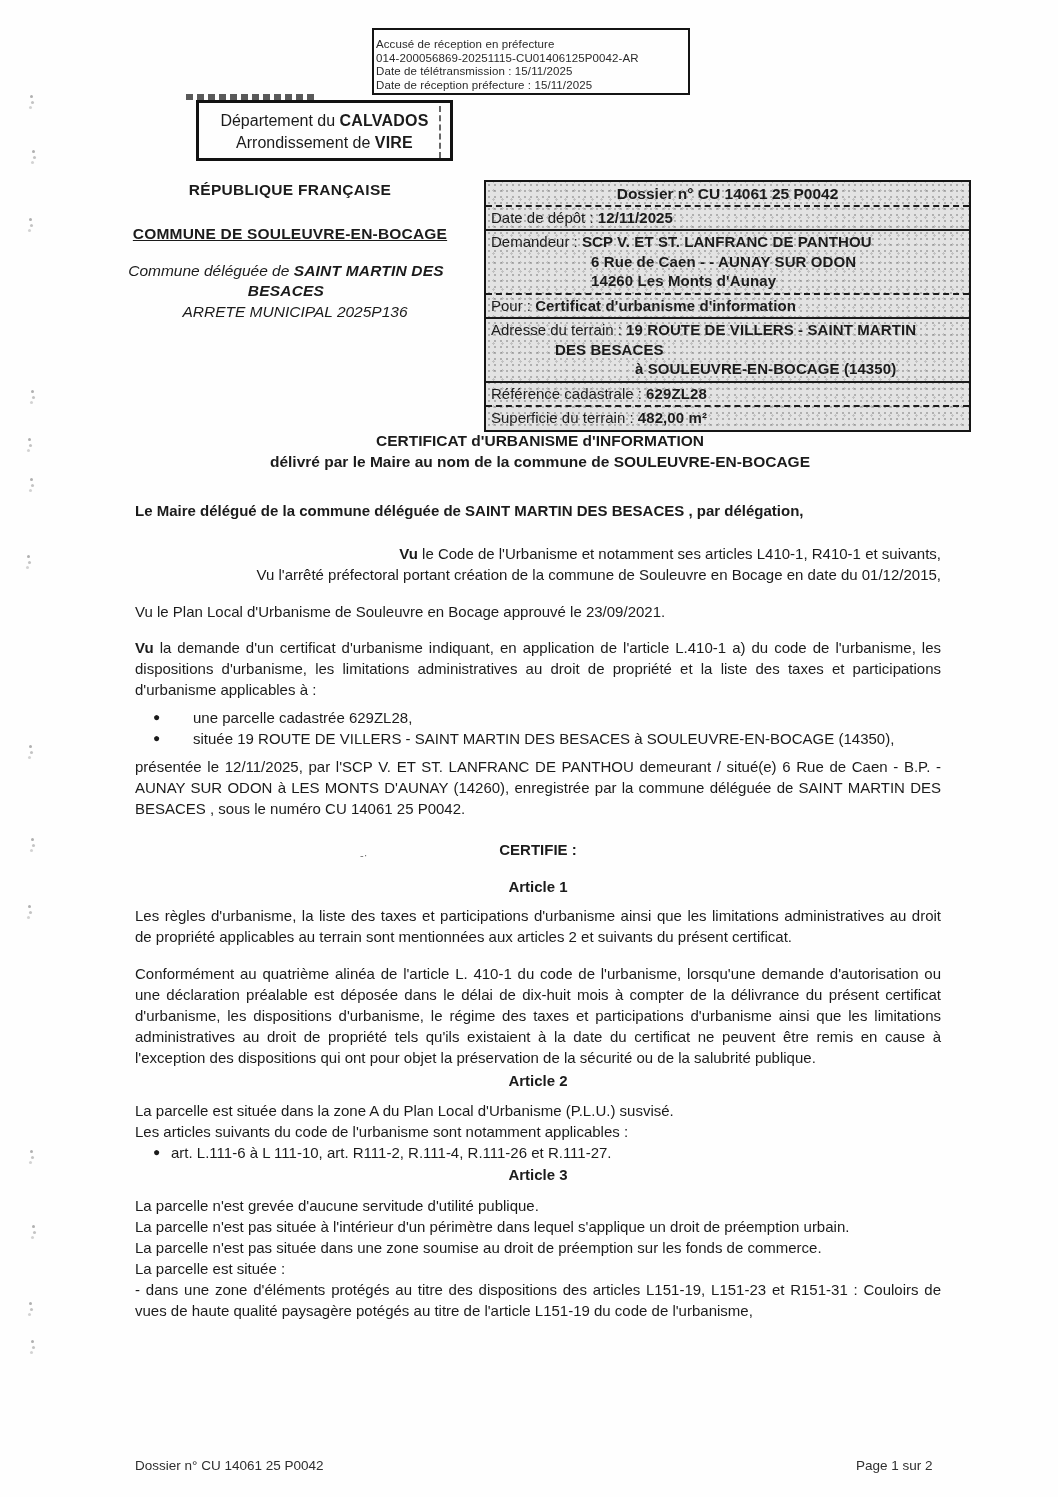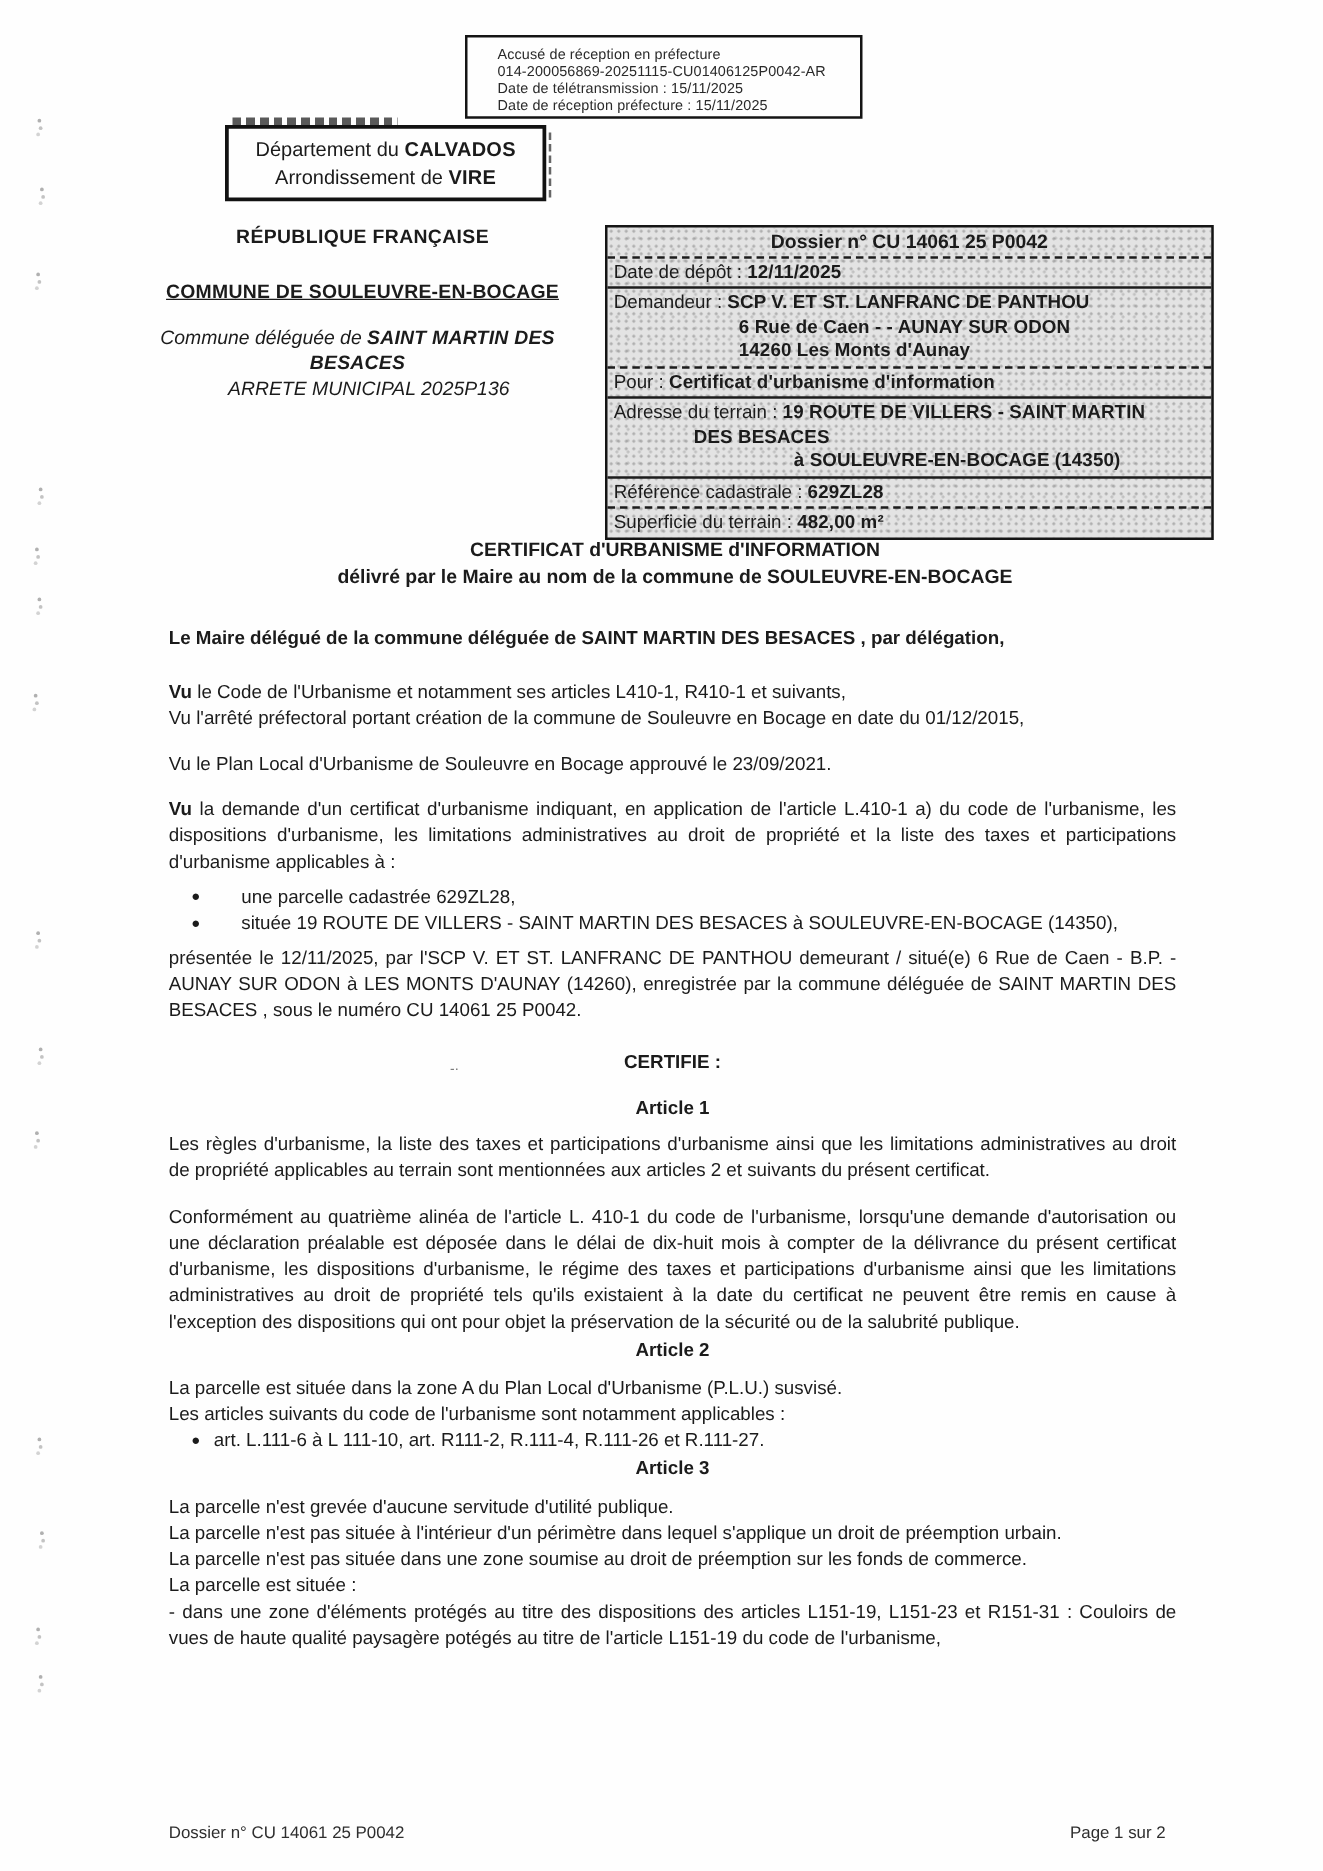--- a/index.html
+++ b/index.html
@@ -6,27 +6,27 @@
   html,body { background:#ffffff; }
   body {
     width:1058px; height:1497px; position:relative; overflow:hidden;
     font-family:"Liberation Sans", sans-serif; color:#1b1b1b;
   }
   .page { position:absolute; inset:0; background:#fefefe; }
 
   
   .stamp-box {
     position:absolute; left:372px; top:28px; width:318px; height:67px;
-    border:2px solid #141414; padding:8px 6px 0 24px;
+    border:2px solid #141414; padding:8px 6px 0 2px;
     font-size:11.5px; line-height:13.5px; color:#2a2a2a; letter-spacing:.1px;
   }
 
   
   .dept-box {
-    position:absolute; left:180px; top:100px; width:257px; height:61px;
+    position:absolute; left:196px; top:100px; width:257px; height:61px;
     border:3px solid #121212; text-align:center; padding-top:7px;
     font-size:16px; line-height:22px;
   }
   .dept-box b { letter-spacing:.2px; }
   .dept-dash {
     position:absolute; left:439px; top:106px; width:0; height:52px;
     border-left:2px dashed rgba(20,20,20,.65);
   }
   .smudge {
     position:absolute; left:186px; top:94px; width:132px; height:6px; opacity:.75;
@@ -69,21 +69,21 @@
     position:absolute; left:0; top:430px; width:1080px; text-align:center;
     font-weight:bold; font-size:15.5px; line-height:21px;
   }
 
   
   .body-block {
     position:absolute; left:135px; top:500px; width:806px;
     font-size:15px; line-height:21px;
   }
   .p-maire { font-weight:bold; }
-  .p-vu12 { margin-top:22px; }
+  .p-vu12 { margin-top:22px;text-align:right; }
   .p-vu3  { margin-top:16px; }
   .p-vu4  { margin-top:15px; text-align:justify; }
   .bullets { margin-top:7px; }
   .bullet-line { position:relative; text-indent:58px; }
   .bullet-line .dot,
   .bullet-art .dot {
     position:absolute; top:0; left:18px; text-indent:0;
     font-size:12px; line-height:21px;
   }
   .p-presentee { margin-top:7px; text-align:justify; }

